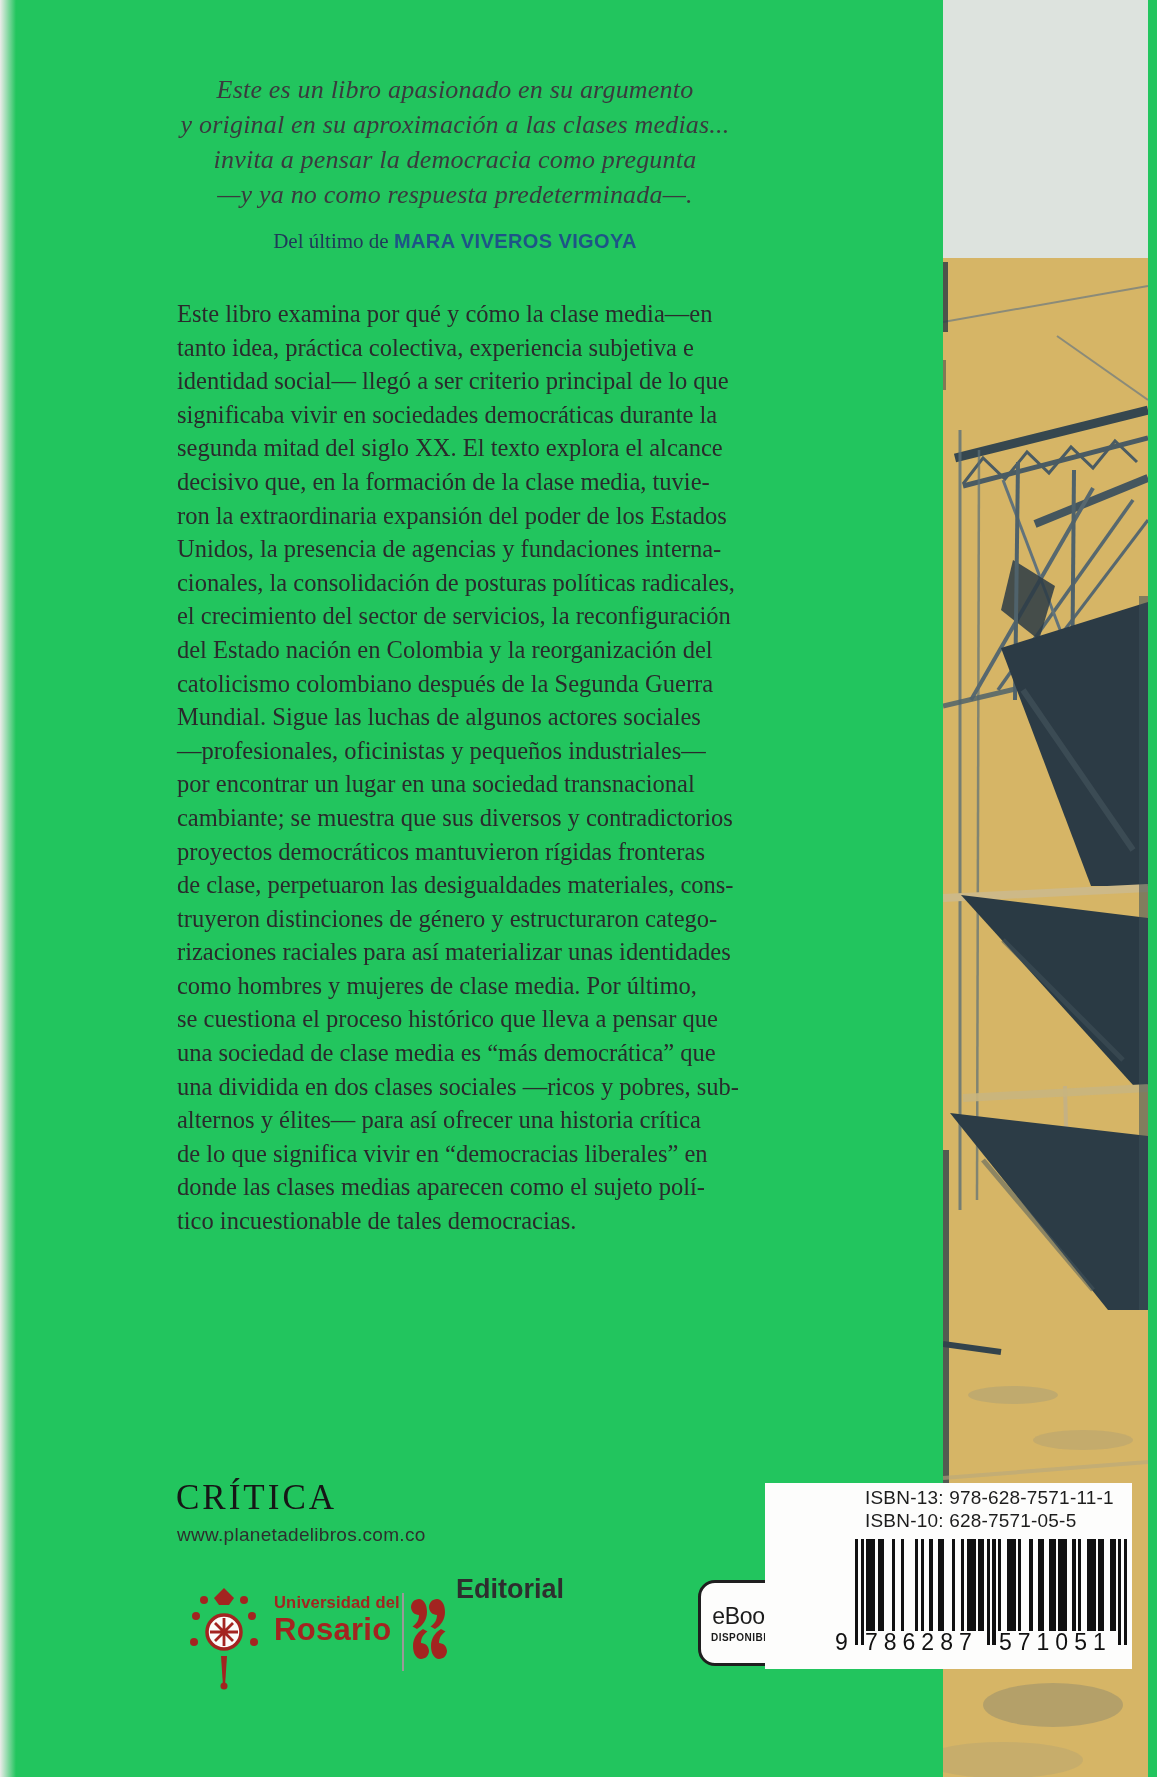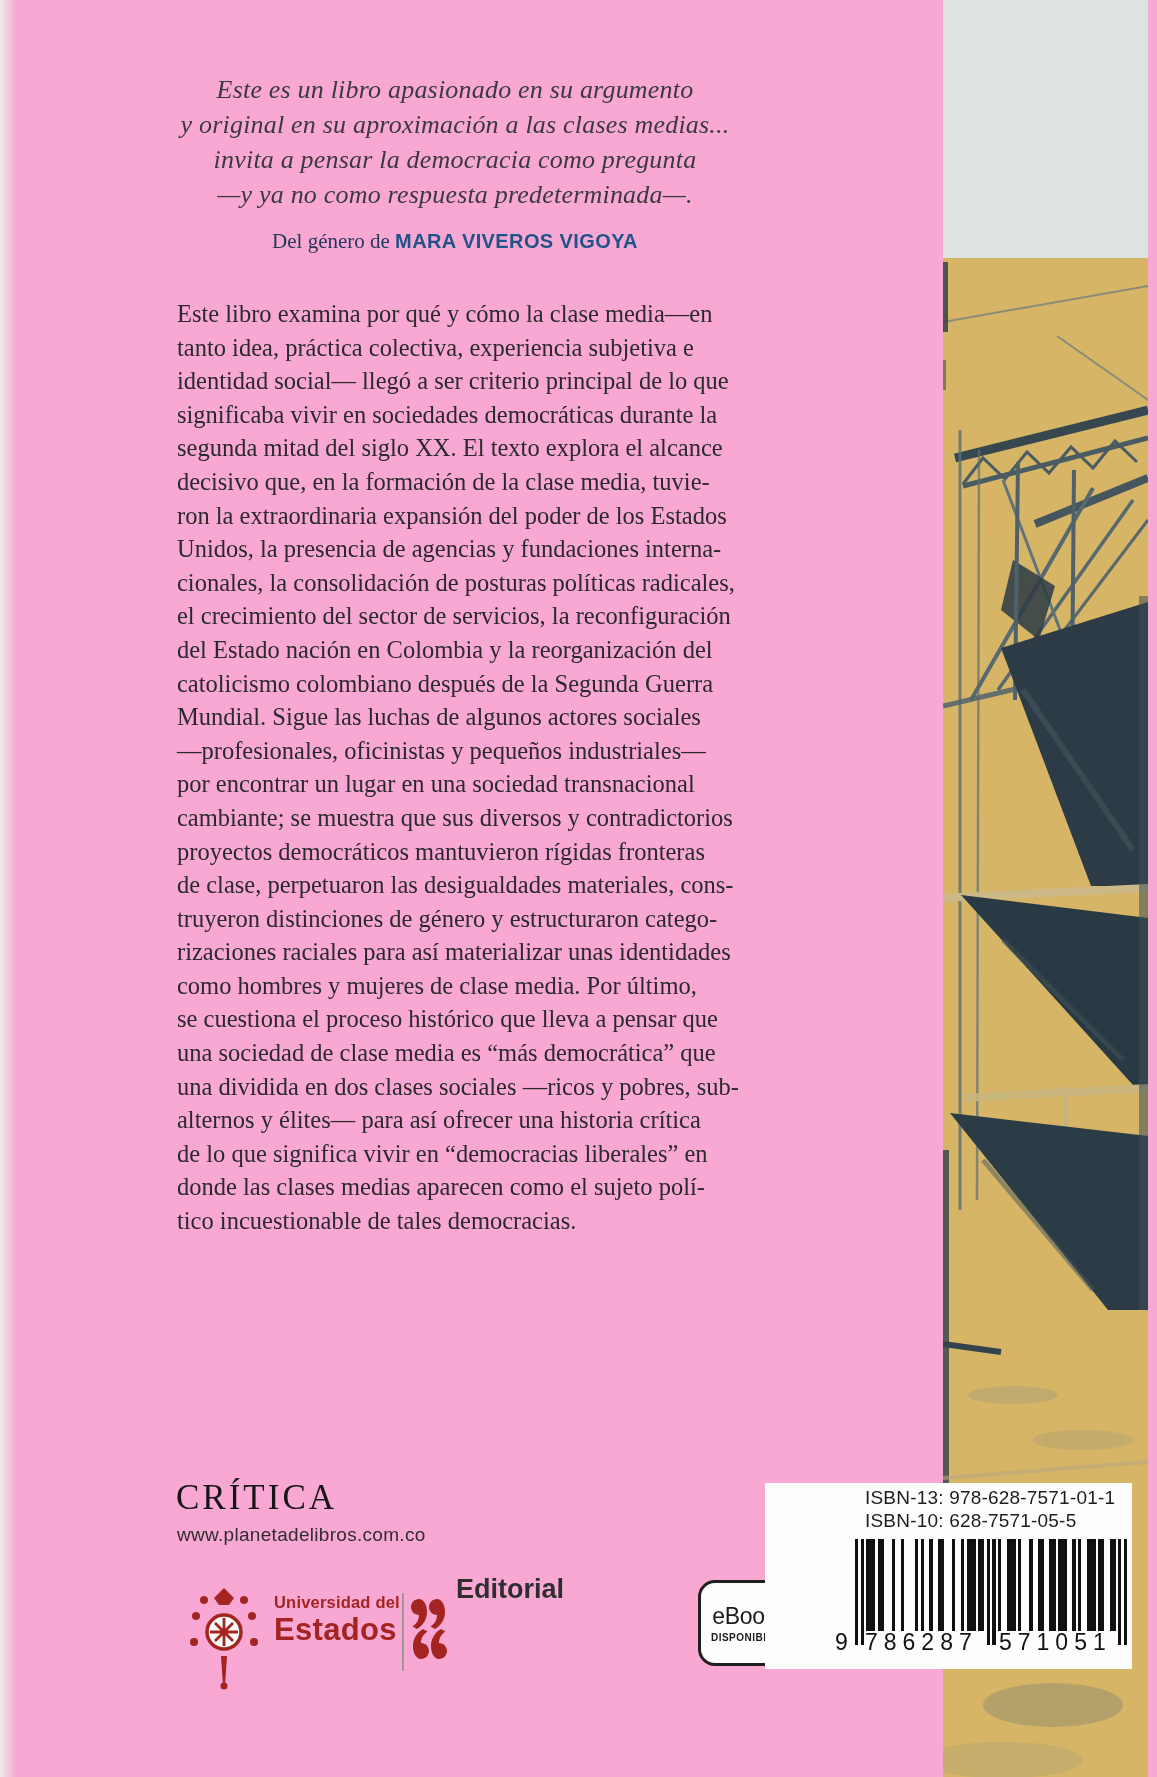--- a/index.html
+++ b/index.html
@@ -1,19 +1,19 @@
 <!DOCTYPE html>
 <html><head>
 <meta charset="utf-8">
 <style>
   html,body{margin:0;padding:0;}
   body{background:#d8d8d6;font-family:"Liberation Serif",serif;}
   .page{
     position:relative;width:1157px;height:1777px;margin:0 auto;
-    background:#f9a8d4;overflow:hidden;
+    background:#22c55e;overflow:hidden;
   }
   .page::before{
     content:"";position:absolute;left:0;top:0;width:16px;height:100%;
     background:linear-gradient(to right,#ececea,rgba(255,255,255,0));
     z-index:5;pointer-events:none;
   }
 
   
   .photo-strip{position:absolute;left:943px;top:0;width:205px;height:1777px;z-index:1;}
   .photo-strip svg{display:block;width:205px;height:1777px;}
@@ -144,21 +144,21 @@
       <line x1="0" y1="1478" x2="205" y2="1462" stroke="#b7a87e" stroke-width="4" opacity=".6"></line>
       <ellipse cx="110" cy="1705" rx="70" ry="22" fill="#5c6c74" opacity=".28"></ellipse>
       <ellipse cx="60" cy="1760" rx="80" ry="18" fill="#8e9180" opacity=".2"></ellipse>
     </svg>
   </div>
 
   <div class="quote">Este es un libro apasionado en su argumento
 y original en su aproximación a las clases medias...
 invita a pensar la democracia como pregunta
 —y ya no como respuesta predeterminada—.</div>
-  <div class="attribution"><span>Del género de </span><span class="name">MARA VIVEROS VIGOYA</span></div>
+  <div class="attribution"><span>Del último de </span><span class="name">MARA VIVEROS VIGOYA</span></div>
 
   <div class="synopsis">Este libro examina por qué y cómo la clase media—en
 tanto idea, práctica colectiva, experiencia subjetiva e
 identidad social— llegó a ser criterio principal de lo que
 significaba vivir en sociedades democráticas durante la
 segunda mitad del siglo XX. El texto explora el alcance
 decisivo que, en la formación de la clase media, tuvie-
 ron la extraordinaria expansión del poder de los Estados
 Unidos, la presencia de agencias y fundaciones interna-
 cionales, la consolidación de posturas políticas radicales,
@@ -202,40 +202,40 @@
       <path d="M26,12 L36,2 L46,12 L41,19 L31,19 Z"></path>
       <path d="M33,70 L39,70 L37,100 L35,100 Z"></path>
       <circle cx="36" cy="100" r="3.5"></circle>
     </g>
     <circle cx="36" cy="46" r="17" fill="#fbfbf9"></circle>
     <circle cx="36" cy="46" r="17" fill="none" stroke="#a32420" stroke-width="3.5"></circle>
     <path d="M36,32 V60 M22,46 H50 M27,37 L45,55 M45,37 L27,55" stroke="#a32420" stroke-width="2.8" fill="none"></path>
   </svg>
   <div class="uni-text">
     <div class="small">Universidad del</div>
-    <div class="big">Estados</div>
+    <div class="big">Rosario</div>
   </div>
   <div class="pub-divider"></div>
   <svg class="quotes-glyph" viewBox="0 0 36 60">
     <g fill="#a32420">
       <path d="M8,0 C3.6,0 0,3.6 0,8 C0,12.4 3.6,16 8,16 C8,21 5.4,25 1.5,27.5 L6,30 C12,26.5 16,20.5 16,13 C16,5.5 12.6,0 8,0 Z"></path>
       <path d="M26,0 C21.6,0 18,3.6 18,8 C18,12.4 21.6,16 26,16 C26,21 23.4,25 19.5,27.5 L24,30 C30,26.5 34,20.5 34,13 C34,5.5 30.6,0 26,0 Z"></path>
       <path d="M10,60 C14.4,60 18,56.4 18,52 C18,47.6 14.4,44 10,44 C10,39 12.6,35 16.5,32.5 L12,30 C6,33.5 2,39.5 2,47 C2,54.5 5.4,60 10,60 Z"></path>
       <path d="M28,60 C32.4,60 36,56.4 36,52 C36,47.6 32.4,44 28,44 C28,39 30.6,35 34.5,32.5 L30,30 C24,33.5 20,39.5 20,47 C20,54.5 23.4,60 28,60 Z"></path>
     </g>
   </svg>
   <div class="editorial">Editorial</div>
 
   <div class="ebook-badge">
     <div class="t">eBook</div>
     <div class="s">DISPONIBLE</div>
   </div>
 
   <div class="isbn-box">
-    <div class="isbn-line isbn-13">ISBN-13: 978-628-7571-01-1</div>
+    <div class="isbn-line isbn-13">ISBN-13: 978-628-7571-11-1</div>
     <div class="isbn-line isbn-10">ISBN-10: 628-7571-05-5</div>
     <div class="bars" id="barcode-bars">
         <div class="bar" style="left: 0px; width: 3.26px; height: 106px;"></div>
         <div class="bar" style="left: 5.72px; width: 3.26px; height: 106px;"></div>
         <div class="bar" style="left: 11.44px; width: 3.26px; height: 92px;"></div>
         <div class="bar" style="left: 14.3px; width: 3.26px; height: 92px;"></div>
         <div class="bar" style="left: 17.16px; width: 3.26px; height: 92px;"></div>
         <div class="bar" style="left: 22.88px; width: 3.26px; height: 92px;"></div>
         <div class="bar" style="left: 25.74px; width: 3.26px; height: 92px;"></div>
         <div class="bar" style="left: 37.18px; width: 3.26px; height: 92px;"></div>

